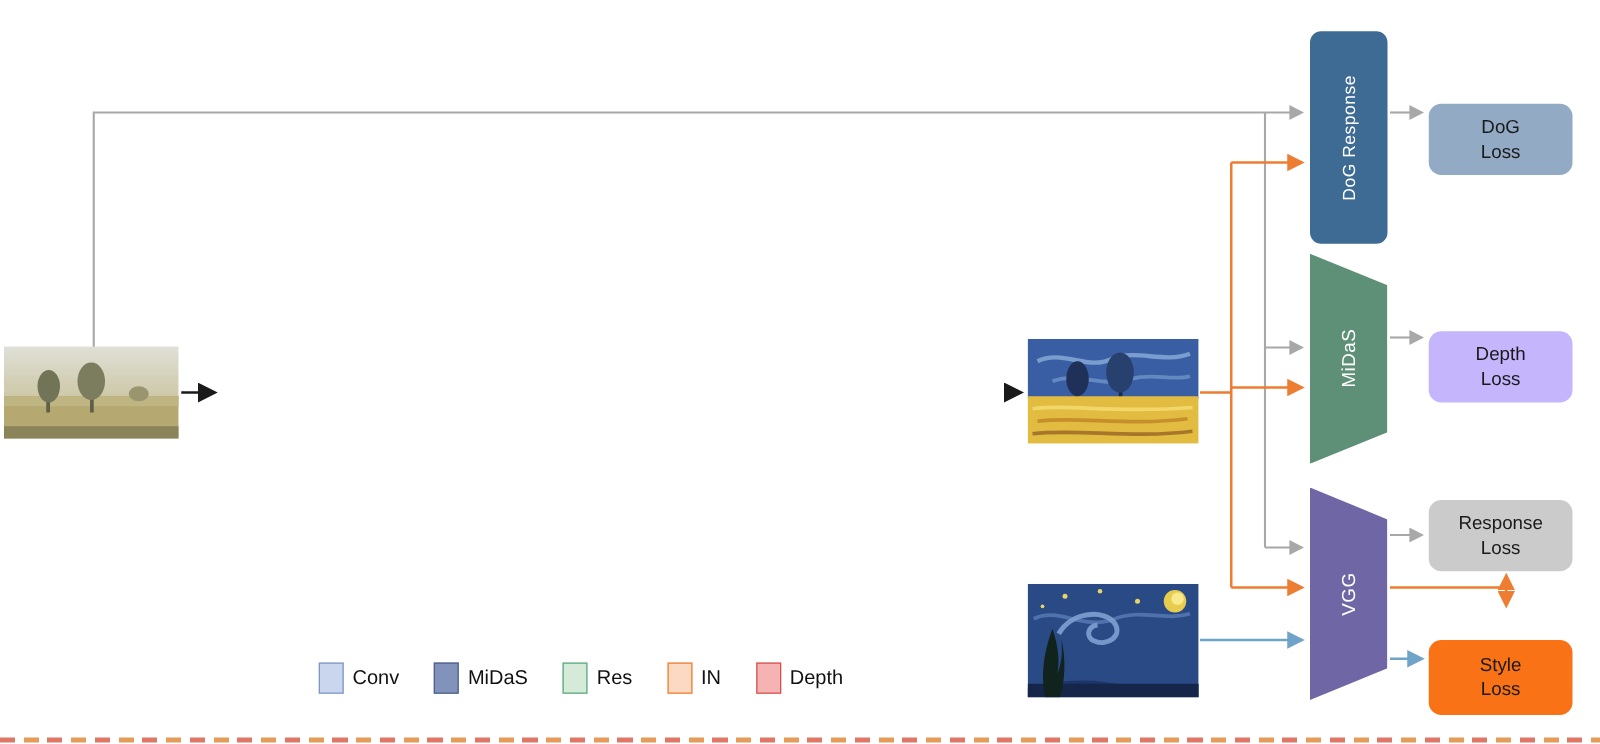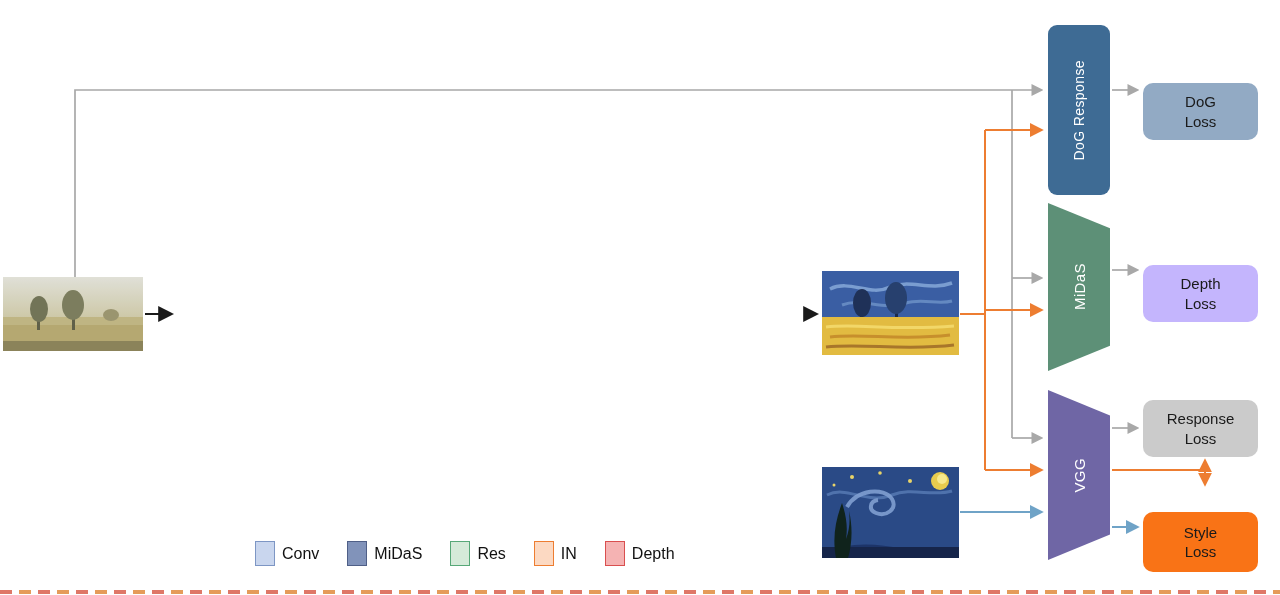--- a/index.html
+++ b/index.html
@@ -37,21 +37,21 @@
   .bar { position: absolute; z-index: 3; }
   .bar.conv   { background: #c9d6ee; border: 1.5px solid #7d96c4; }
   .bar.deconv { background: #8193ba; border: 1.5px solid #4f5f87; }
   .bar.res    { background: #d5ead9; border: 1.5px solid #57a878; }
   .bar.in     { background: #fcd9c2; border: 1.5px solid #ed7d31; }
   .bar.relu   { background: #f5b3b3; border: 1.5px solid #d94f4f; }
 
   
   #legend {
     position: absolute;
-    left: 245px; top: 541px;
+    left: 245px; top: 530px;
     display: flex;
     align-items: center;
     gap: 28px;
     z-index: 2;
     padding-left: 10px;
   }
   .legend-item { display: flex; align-items: center; gap: 7px; }
   .legend-swatch { width: 20px; height: 25px; display: inline-block; }
   .legend-swatch.conv   { background: #c9d6ee; border: 1.5px solid #7d96c4; }
   .legend-swatch.deconv { background: #8193ba; border: 1.5px solid #4f5f87; }

